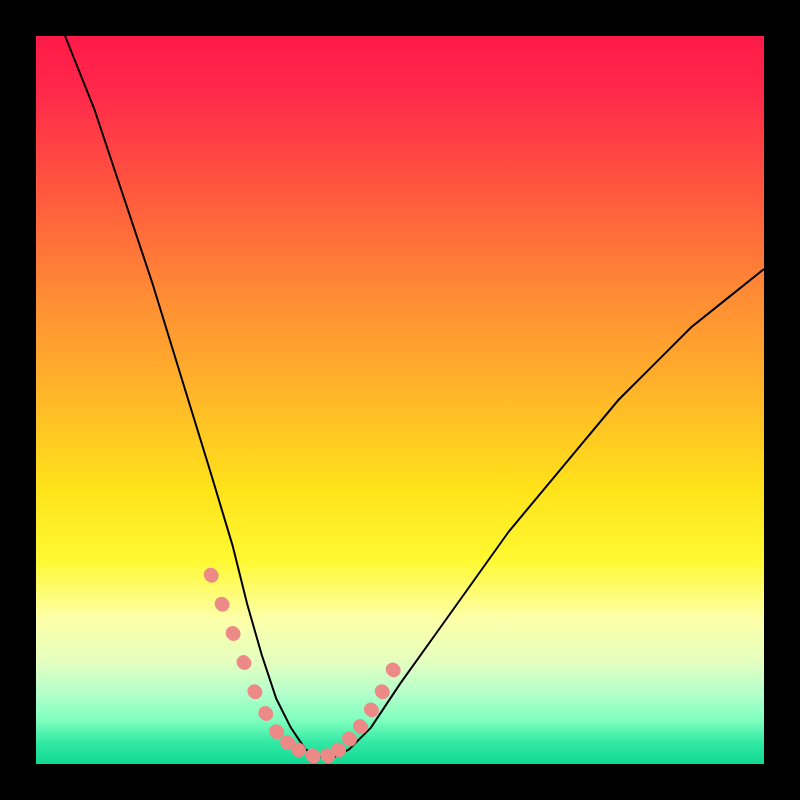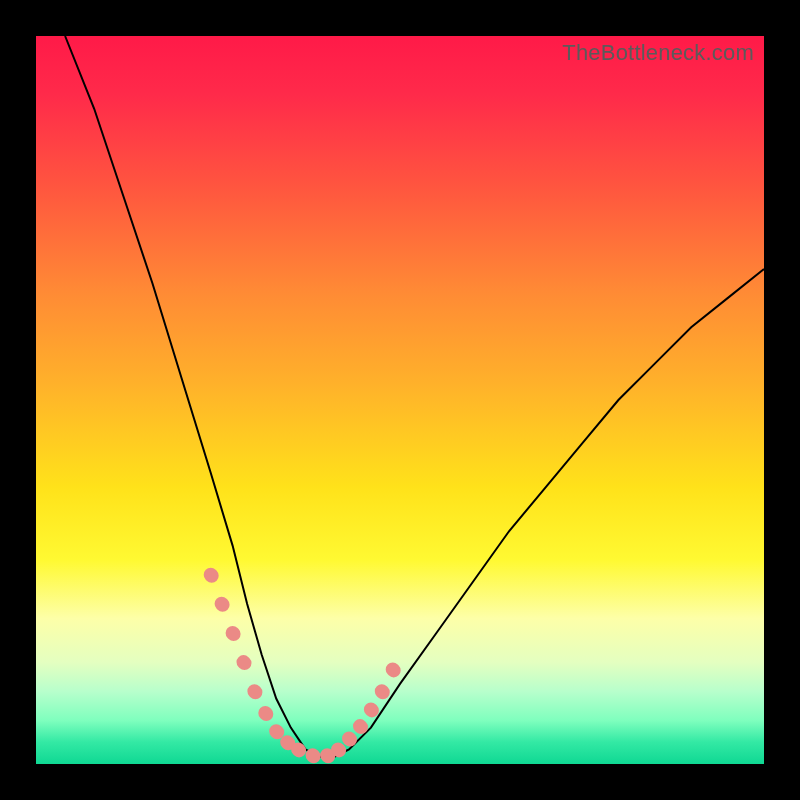--- a/index.html
+++ b/index.html
@@ -70,21 +70,20 @@
     stroke-width: 14;
     stroke-linecap: round;
   }
 </style>
 </head>
 <body>
 
 <div class="frame">
   <div class="plot">
 
-    <div class="watermark">TheBottleneck.com</div>
 
     <svg class="curve" viewBox="0 0 728 728" preserveAspectRatio="none">
       <path id="curve-path" class="curve-stroke" d="M29.1 0.0 L58.2 72.8 L87.4 160.2 L116.5 247.5 L145.6 342.2 L174.7 436.8 L196.6 509.6 L211.1 567.8 L225.7 618.8 L240.2 662.5 L254.8 691.6 L269.4 713.4 L283.9 720.7 L298.5 720.7 L313.0 713.4 L334.9 691.6 L364.0 647.9 L400.4 597.0 L436.8 546.0 L473.2 495.0 L509.6 451.4 L546.0 407.7 L582.4 364.0 L618.8 327.6 L655.2 291.2 L691.6 262.1 L728.0 233.0"></path>
       <g id="dots-group">
           <line class="dots" x1="174.7" y1="538.7" x2="175.7" y2="539.7"></line>
           <line class="dots" x1="185.6" y1="567.8" x2="186.6" y2="568.8"></line>
           <line class="dots" x1="196.6" y1="597.0" x2="197.6" y2="598"></line>
           <line class="dots" x1="207.5" y1="626.1" x2="208.5" y2="627.1"></line>
           <line class="dots" x1="218.4" y1="655.2" x2="219.4" y2="656.2"></line>
           <line class="dots" x1="229.3" y1="677.0" x2="230.3" y2="678"></line>

